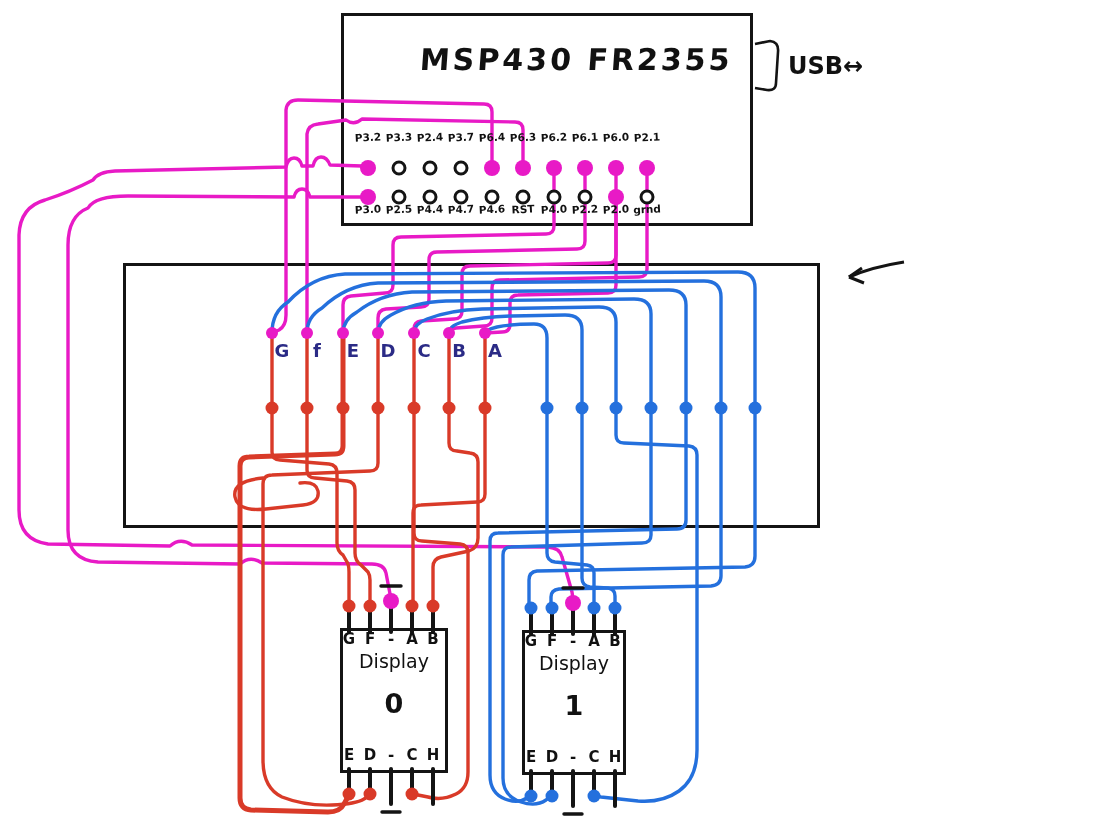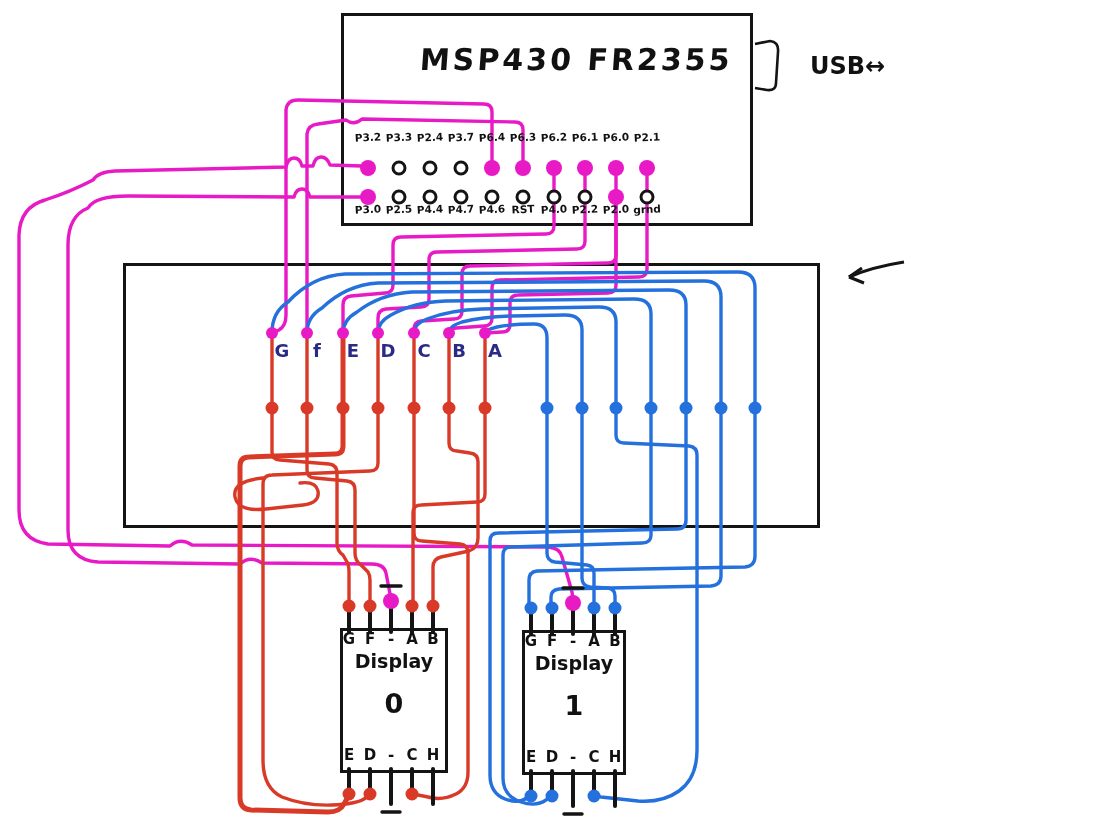--- a/index.html
+++ b/index.html
@@ -2,26 +2,26 @@
 <html style="--wm: #e81ac6; --wr: #d93a28; --wb: #2470dd;"><head>
 <meta charset="utf-8">
 <style>
   html,body{margin:0;padding:0;background:#fff;}
   .canvas{position:relative;width:1100px;height:837px;background:#ffffff;overflow:hidden;
           font-family:"DejaVu Sans", sans-serif;color:#111;}
   .box{position:absolute;border:3px solid #141414;background:#fff;box-sizing:border-box;}
   svg.wires{position:absolute;left:0;top:0;z-index:5;}
   .lbl{position:absolute;z-index:8;white-space:nowrap;}
   .title{font-size:30px;font-weight:600;letter-spacing:3px;transform:skewX(-4deg);}
-  .usb{font-size:24px;font-weight:600;margin-left:22px;}
+  .usb{font-size:24px;font-weight:600;}
   .bread{font-size:23px;font-weight:600;}
   .pinlbl{font-size:10.5px;font-weight:600;transform:translate(-50%,0) rotate(-3deg);}
   .seglbl{font-size:18px;font-weight:700;transform:translate(-50%,0);}
   .dpin{font-size:15px;font-weight:700;transform:translate(-50%,0);}
-  .dname{font-size:19px;font-weight:700;transform:translate(-50%,0);}
+  .dname{font-size:19px;font-weight:400;transform:translate(-50%,0);}
   .dnum{font-size:27px;font-weight:600;transform:translate(-50%,0);}
   .dot{position:absolute;border-radius:50%;z-index:7;transform:translate(-50%,-50%);}
   .wm{stroke:var(--wm);} .wr{stroke:var(--wr);} .wb{stroke:var(--wb);}
   .wire{fill:none;stroke-width:3.4px;stroke-linecap:round;stroke-linejoin:round;}
   .thick{stroke-width:5px;}
   .ink{stroke:#141414;fill:none;}
 </style>
 </head>
 <body>
 

